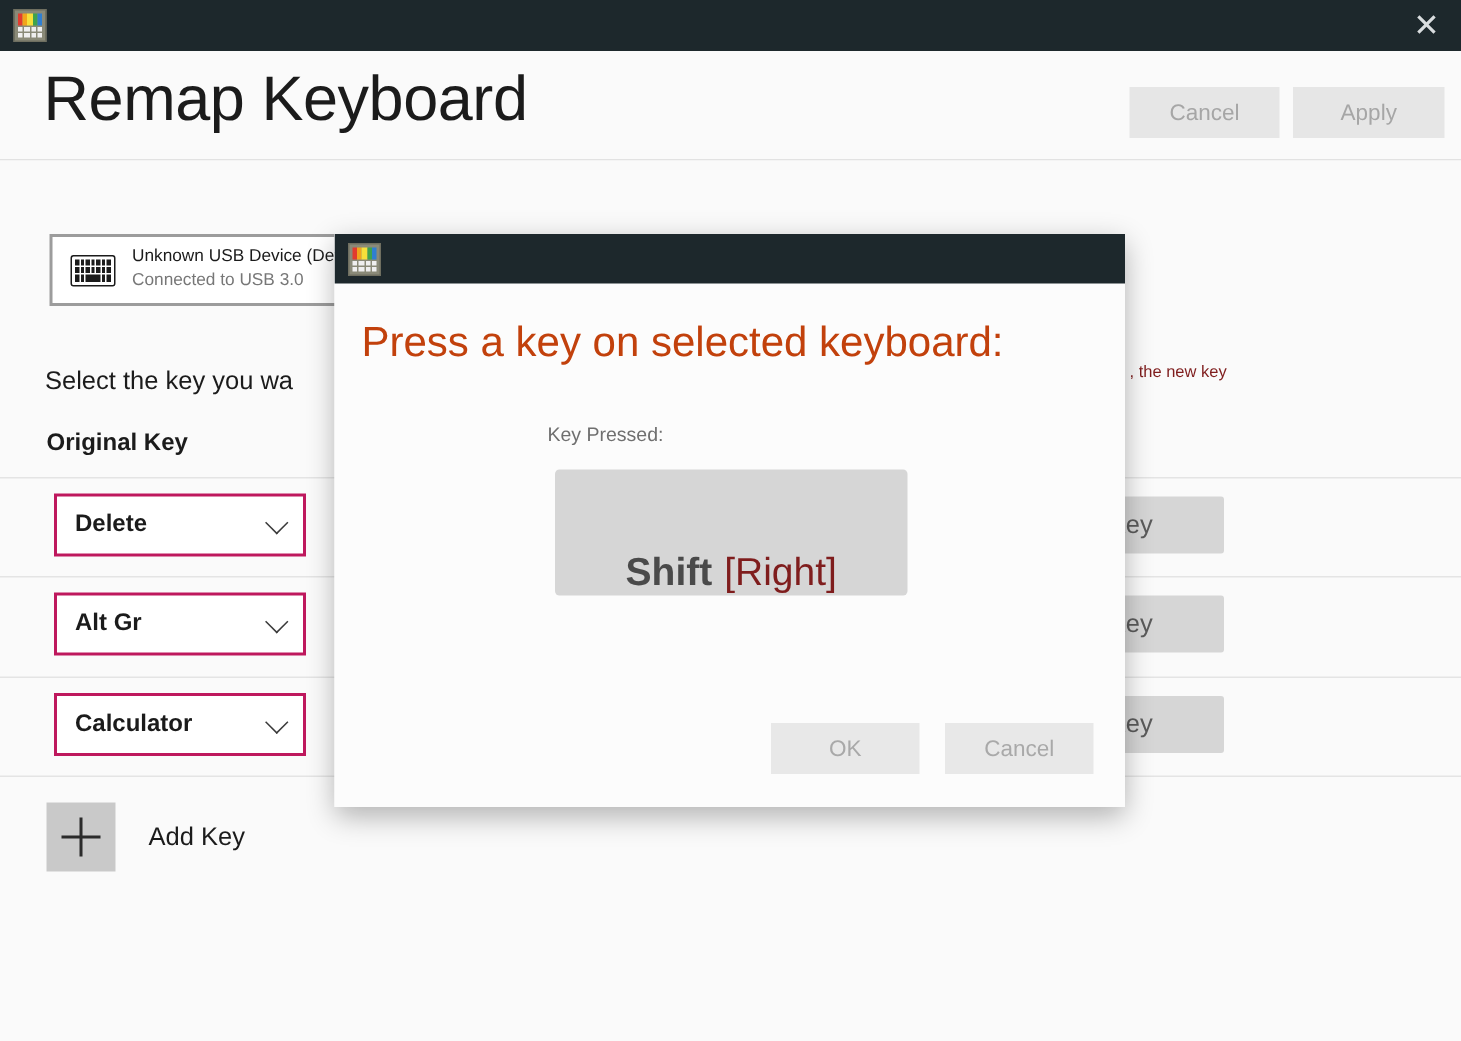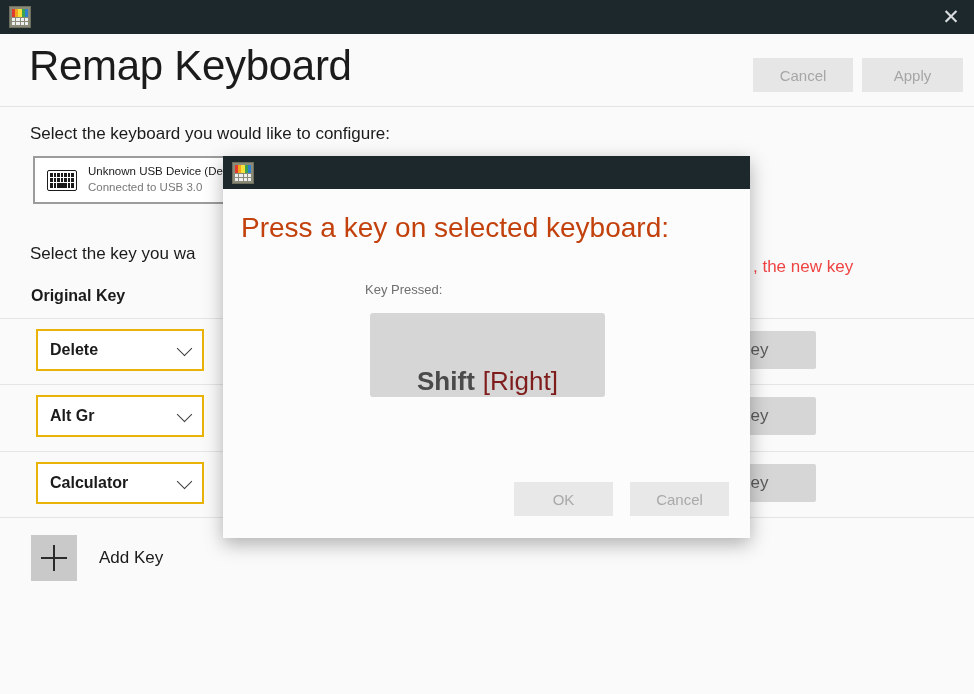--- a/index.html
+++ b/index.html
@@ -187,21 +187,21 @@
     position: absolute;
     left: 0;
     width: 974px;
     height: 66px;
   }
   .remap-row .dropdown {
     position: absolute;
     left: 36px; top: 11px;
     width: 168px; height: 42px;
     background: #ffffff;
-    border: 2px solid #eab308;
+    border: 2px solid #be185d;
     display: flex;
     align-items: center;
     cursor: pointer;
   }
   .remap-row .dropdown .dd-value {
     margin-left: 12px;
     font-size: 16px;
     font-weight: bold;
     color: #1b1b1b;
     white-space: nowrap;
@@ -251,23 +251,23 @@
   .addkey-btn::after  { top: 50%; left: 10px; height: 1.5px; width: 26px; margin-top: -0.75px; }
   .addkey-label {
     margin-left: 22px;
     font-size: 17px;
     color: #1b1b1b;
   }
 
   
   .sentence-tail {
     position: absolute;
-    left: 753px; top: 150px;
-    font-size: 17px;
-    color: #ef4444;
+    left: 753px; top: 135px;
+    font-size: 11px;
+    color: #7f1d1d;
     white-space: nowrap;
   }
 
   
   .modal-shadow {
     position: absolute;
     left: 223px; top: 156px;
     width: 527px; height: 382px;
     box-shadow: 0 6px 18px rgba(0,0,0,0.30);
     background: #ffffff;
@@ -364,21 +364,20 @@
 
   <div class="header">
     <div class="page-title">Remap Keyboard</div>
     <button class="hdr-btn cancel">Cancel</button>
     <button class="hdr-btn apply">Apply</button>
   </div>
   <div class="hdr-divider"></div>
 
   <div class="body">
 
-    <div class="label-line label-select-kbd">Select the keyboard you would like to configure:</div>
 
     <div class="device-card">
       <div class="kbd-icon">
         <s></s>
           <s></s>
           <s></s>
           <s></s>
           <s></s>
           <s></s>
           <s></s>

